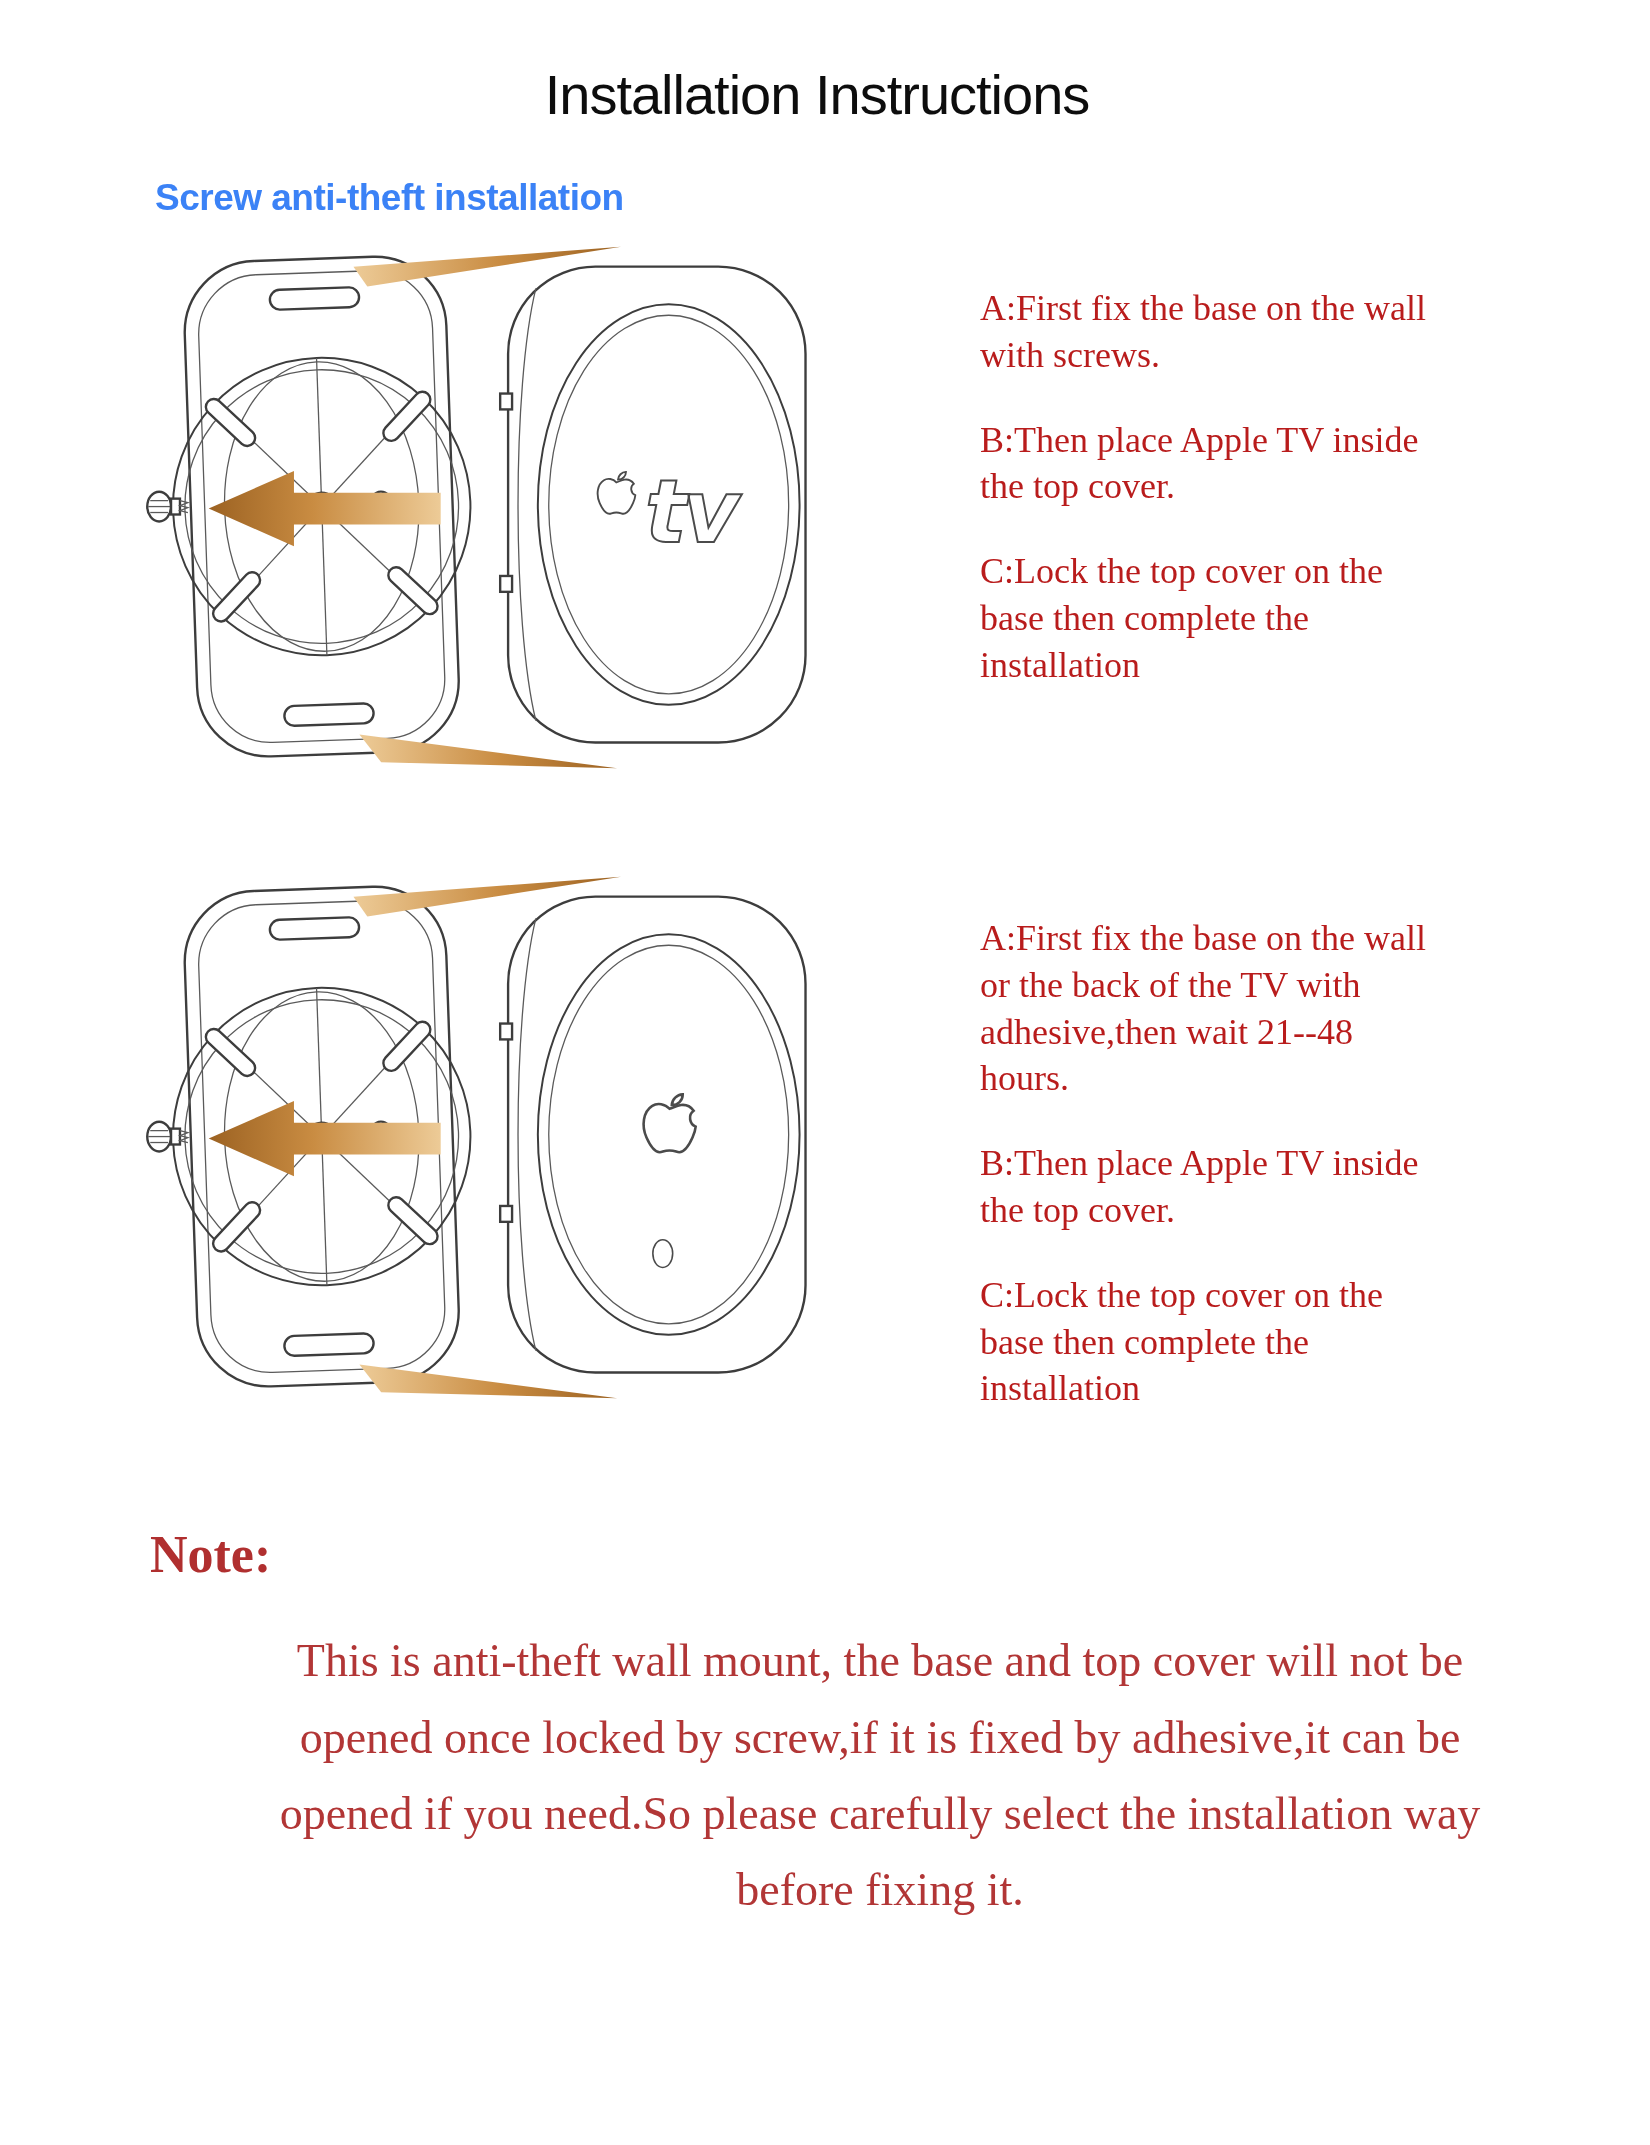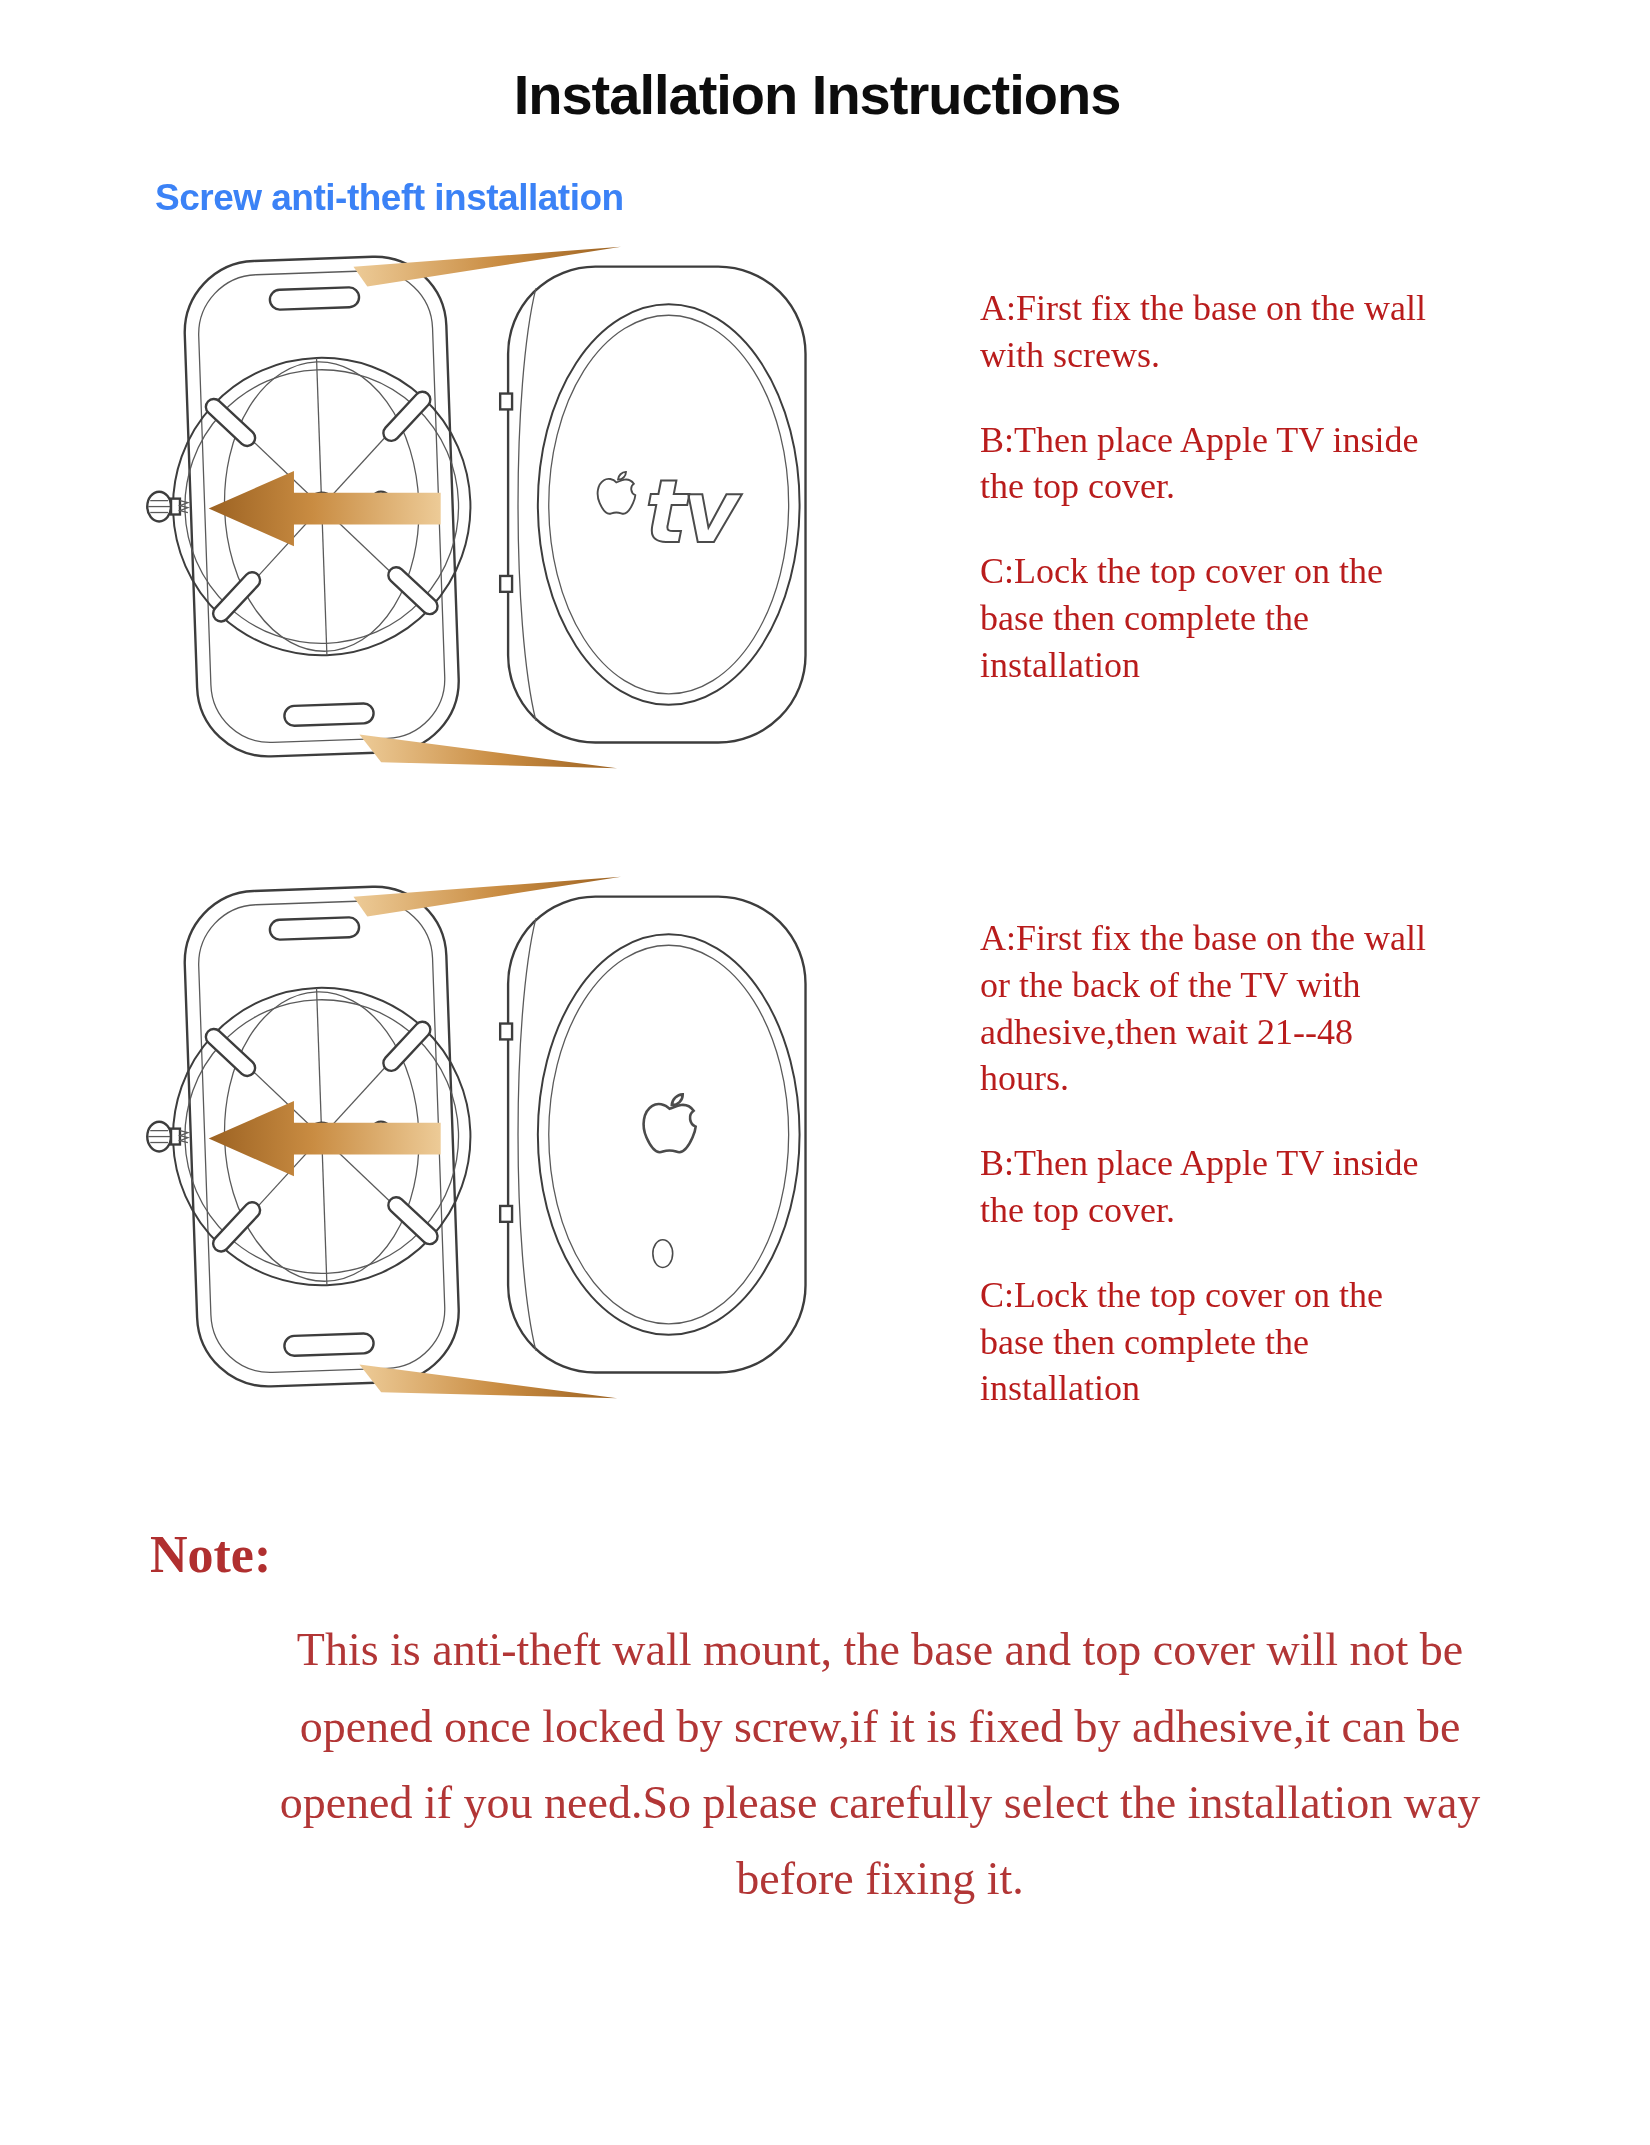--- a/index.html
+++ b/index.html
@@ -4,41 +4,41 @@
 <style>
   html,body{margin:0;padding:0;background:#ffffff;}
   body{
     width:1650px;height:2145px;overflow:hidden;
     font-family:"Liberation Serif", serif;color:#111;
     position:relative;
   }
   .page{width:1650px;height:2145px;}
   h1.title{
     font-family:"Liberation Sans", sans-serif;
-    font-weight:700;font-size:56px;letter-spacing:-1px;
+    font-weight:400;font-size:56px;letter-spacing:-1px;
     text-align:center;margin:62px 16px 50px 0;color:#0d0d0d;
   }
   h2.section-heading{
     font-family:"Liberation Sans", sans-serif;
     font-weight:800;font-size:37px;letter-spacing:-0.5px;
     margin:18px 0 8px 155px;color:#3b82f6;
   }
   .row{display:flex;align-items:flex-start;}
   .figure{width:770px;margin-left:140px;flex:none;font-style:italic;}
   .figure svg{display:block;}
   .steps{
     width:470px;margin-left:70px;padding-top:58px;
     font-size:36px;line-height:1.30;color:#b91c1c;
   }
   .steps p{margin:0 0 38px 0;}
   .section-2{margin-top:55px;}
   .note-block{margin:75px 0 0 150px;}
   .note-label{
     font-weight:bold;font-size:52px;color:#b02f2f;
-    margin-bottom:28px;
+    margin-bottom:39px;
   }
   .note-text{
     margin:0 0 0 115px;width:1230px;
     font-size:46px;line-height:1.66;color:#b23636;text-align:center;
   }
   .defs-holder{position:absolute;width:0;height:0;overflow:hidden;}
   
   .stroke-main{fill:#ffffff;stroke:#3d3d3d;stroke-width:2.4;}
   .stroke-thin{fill:none;stroke:#5a5a5a;stroke-width:1.3;}
 </style>

